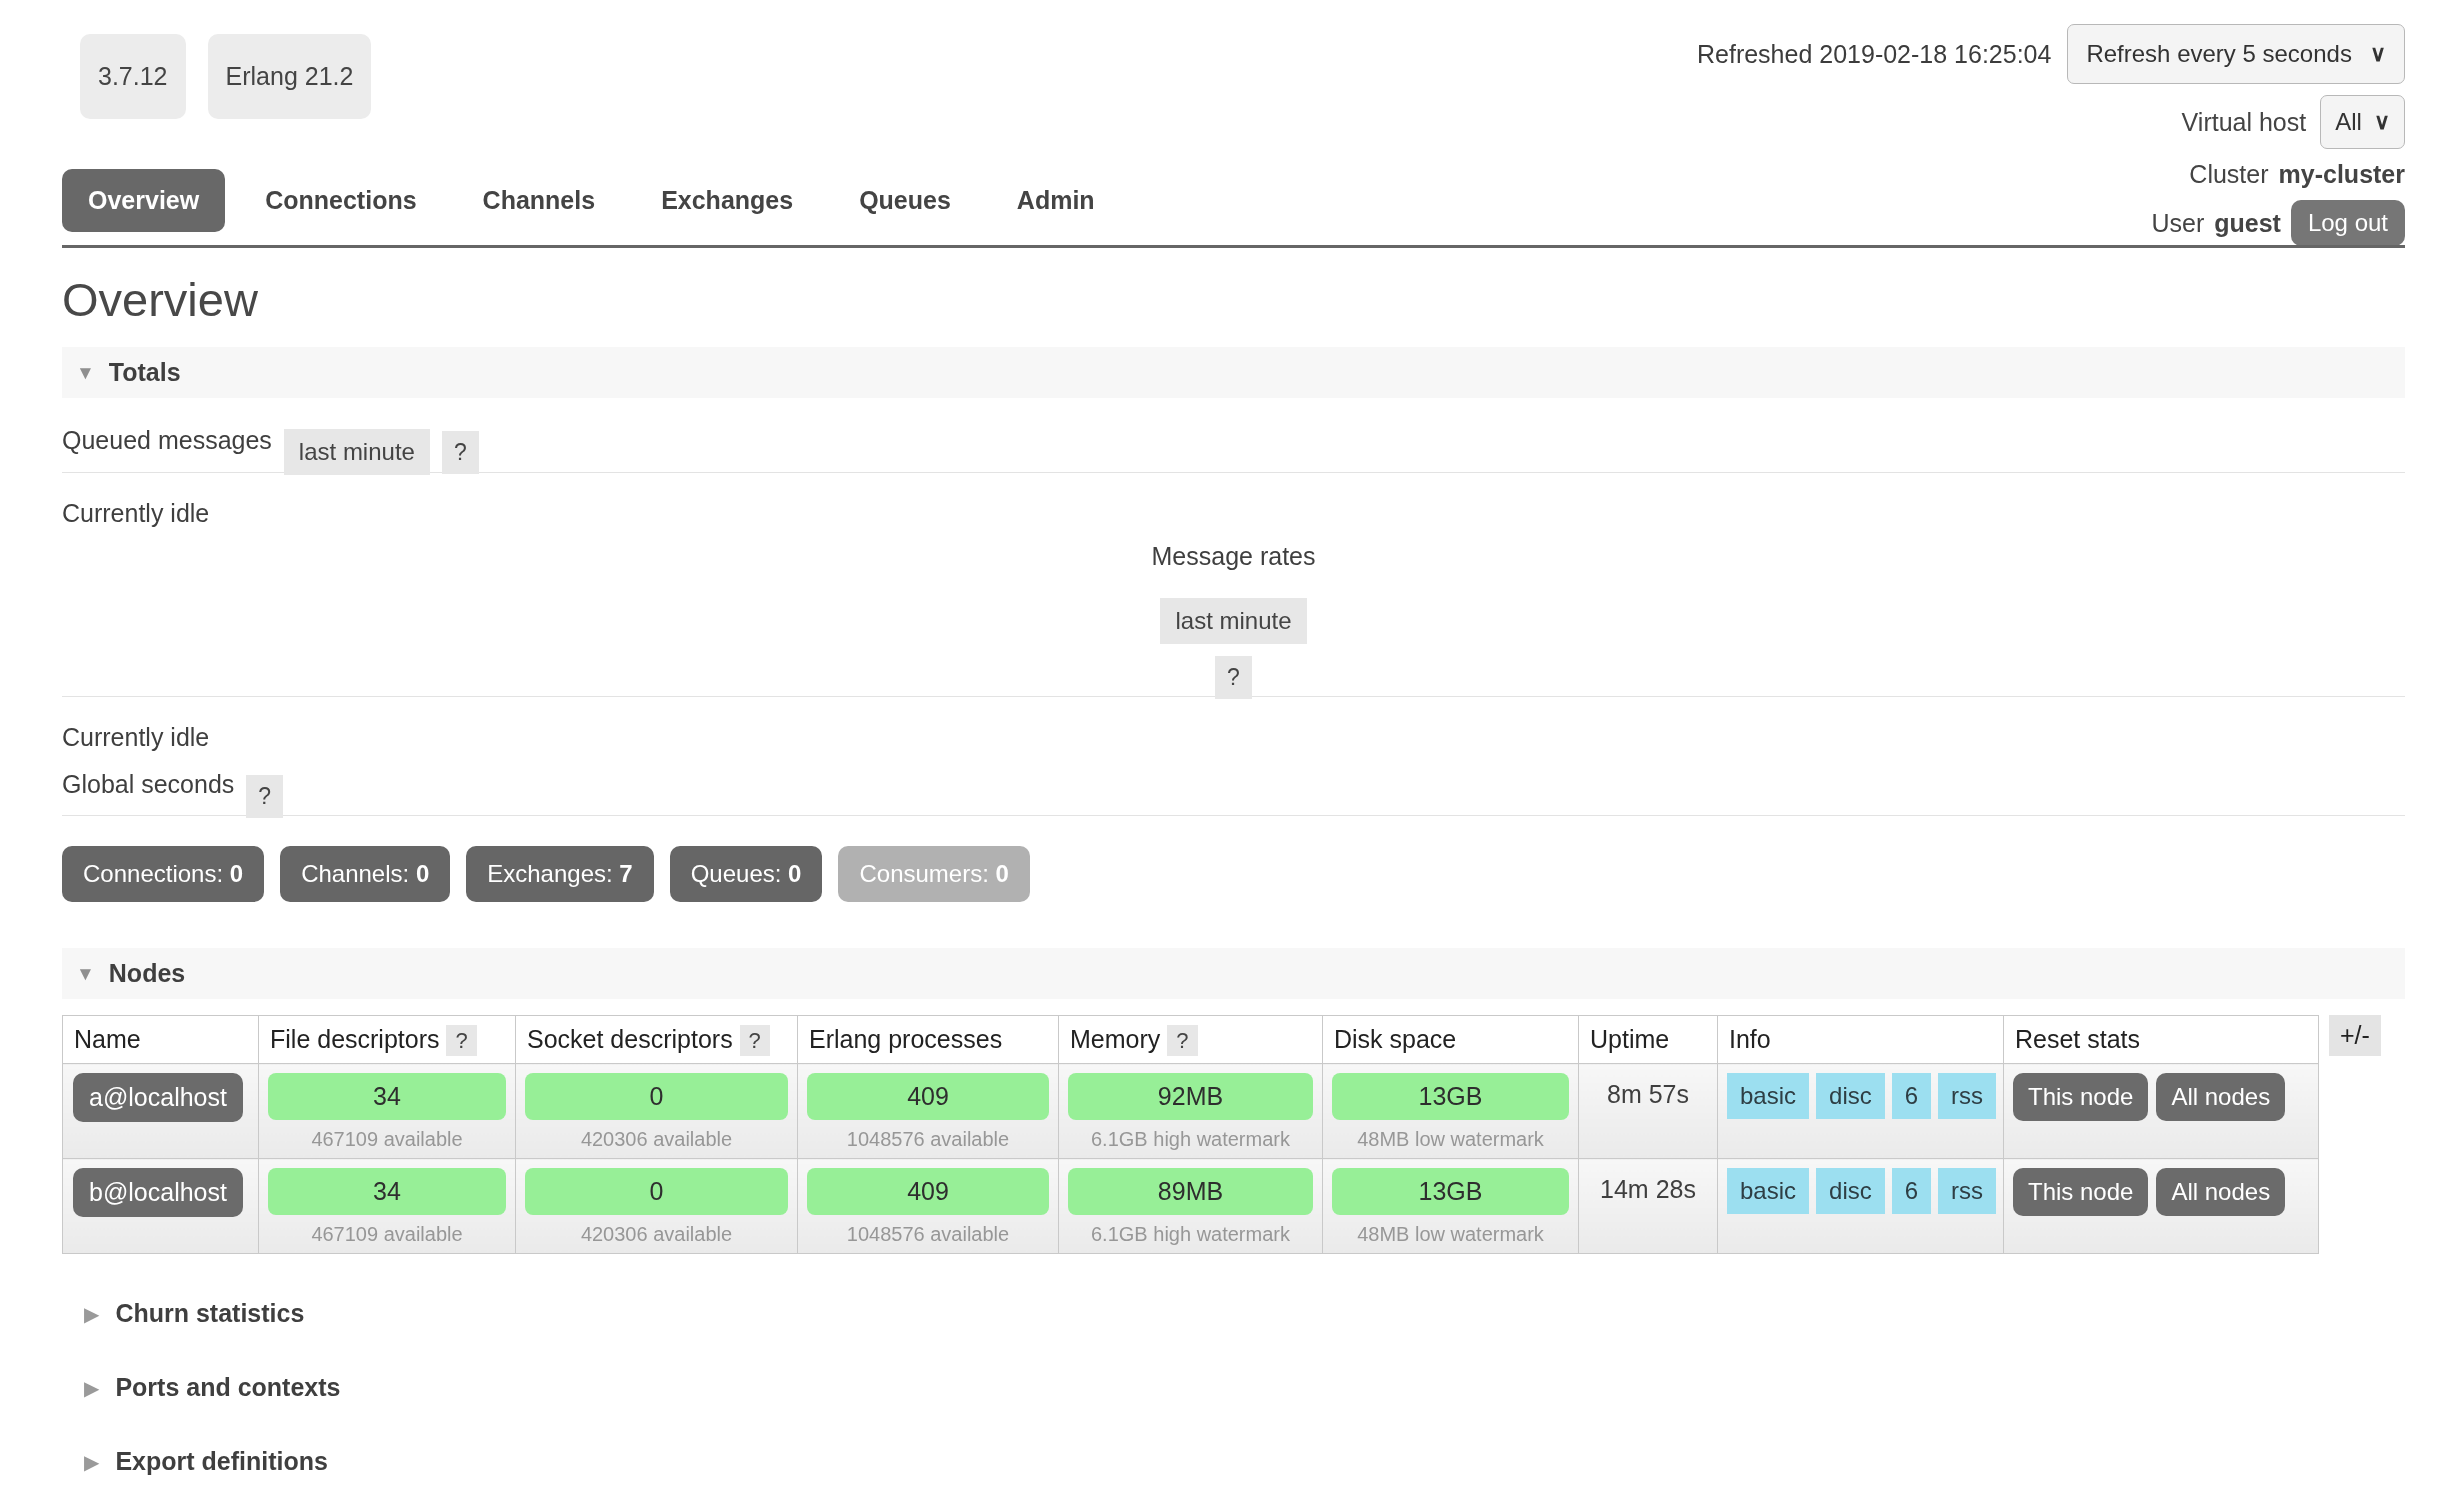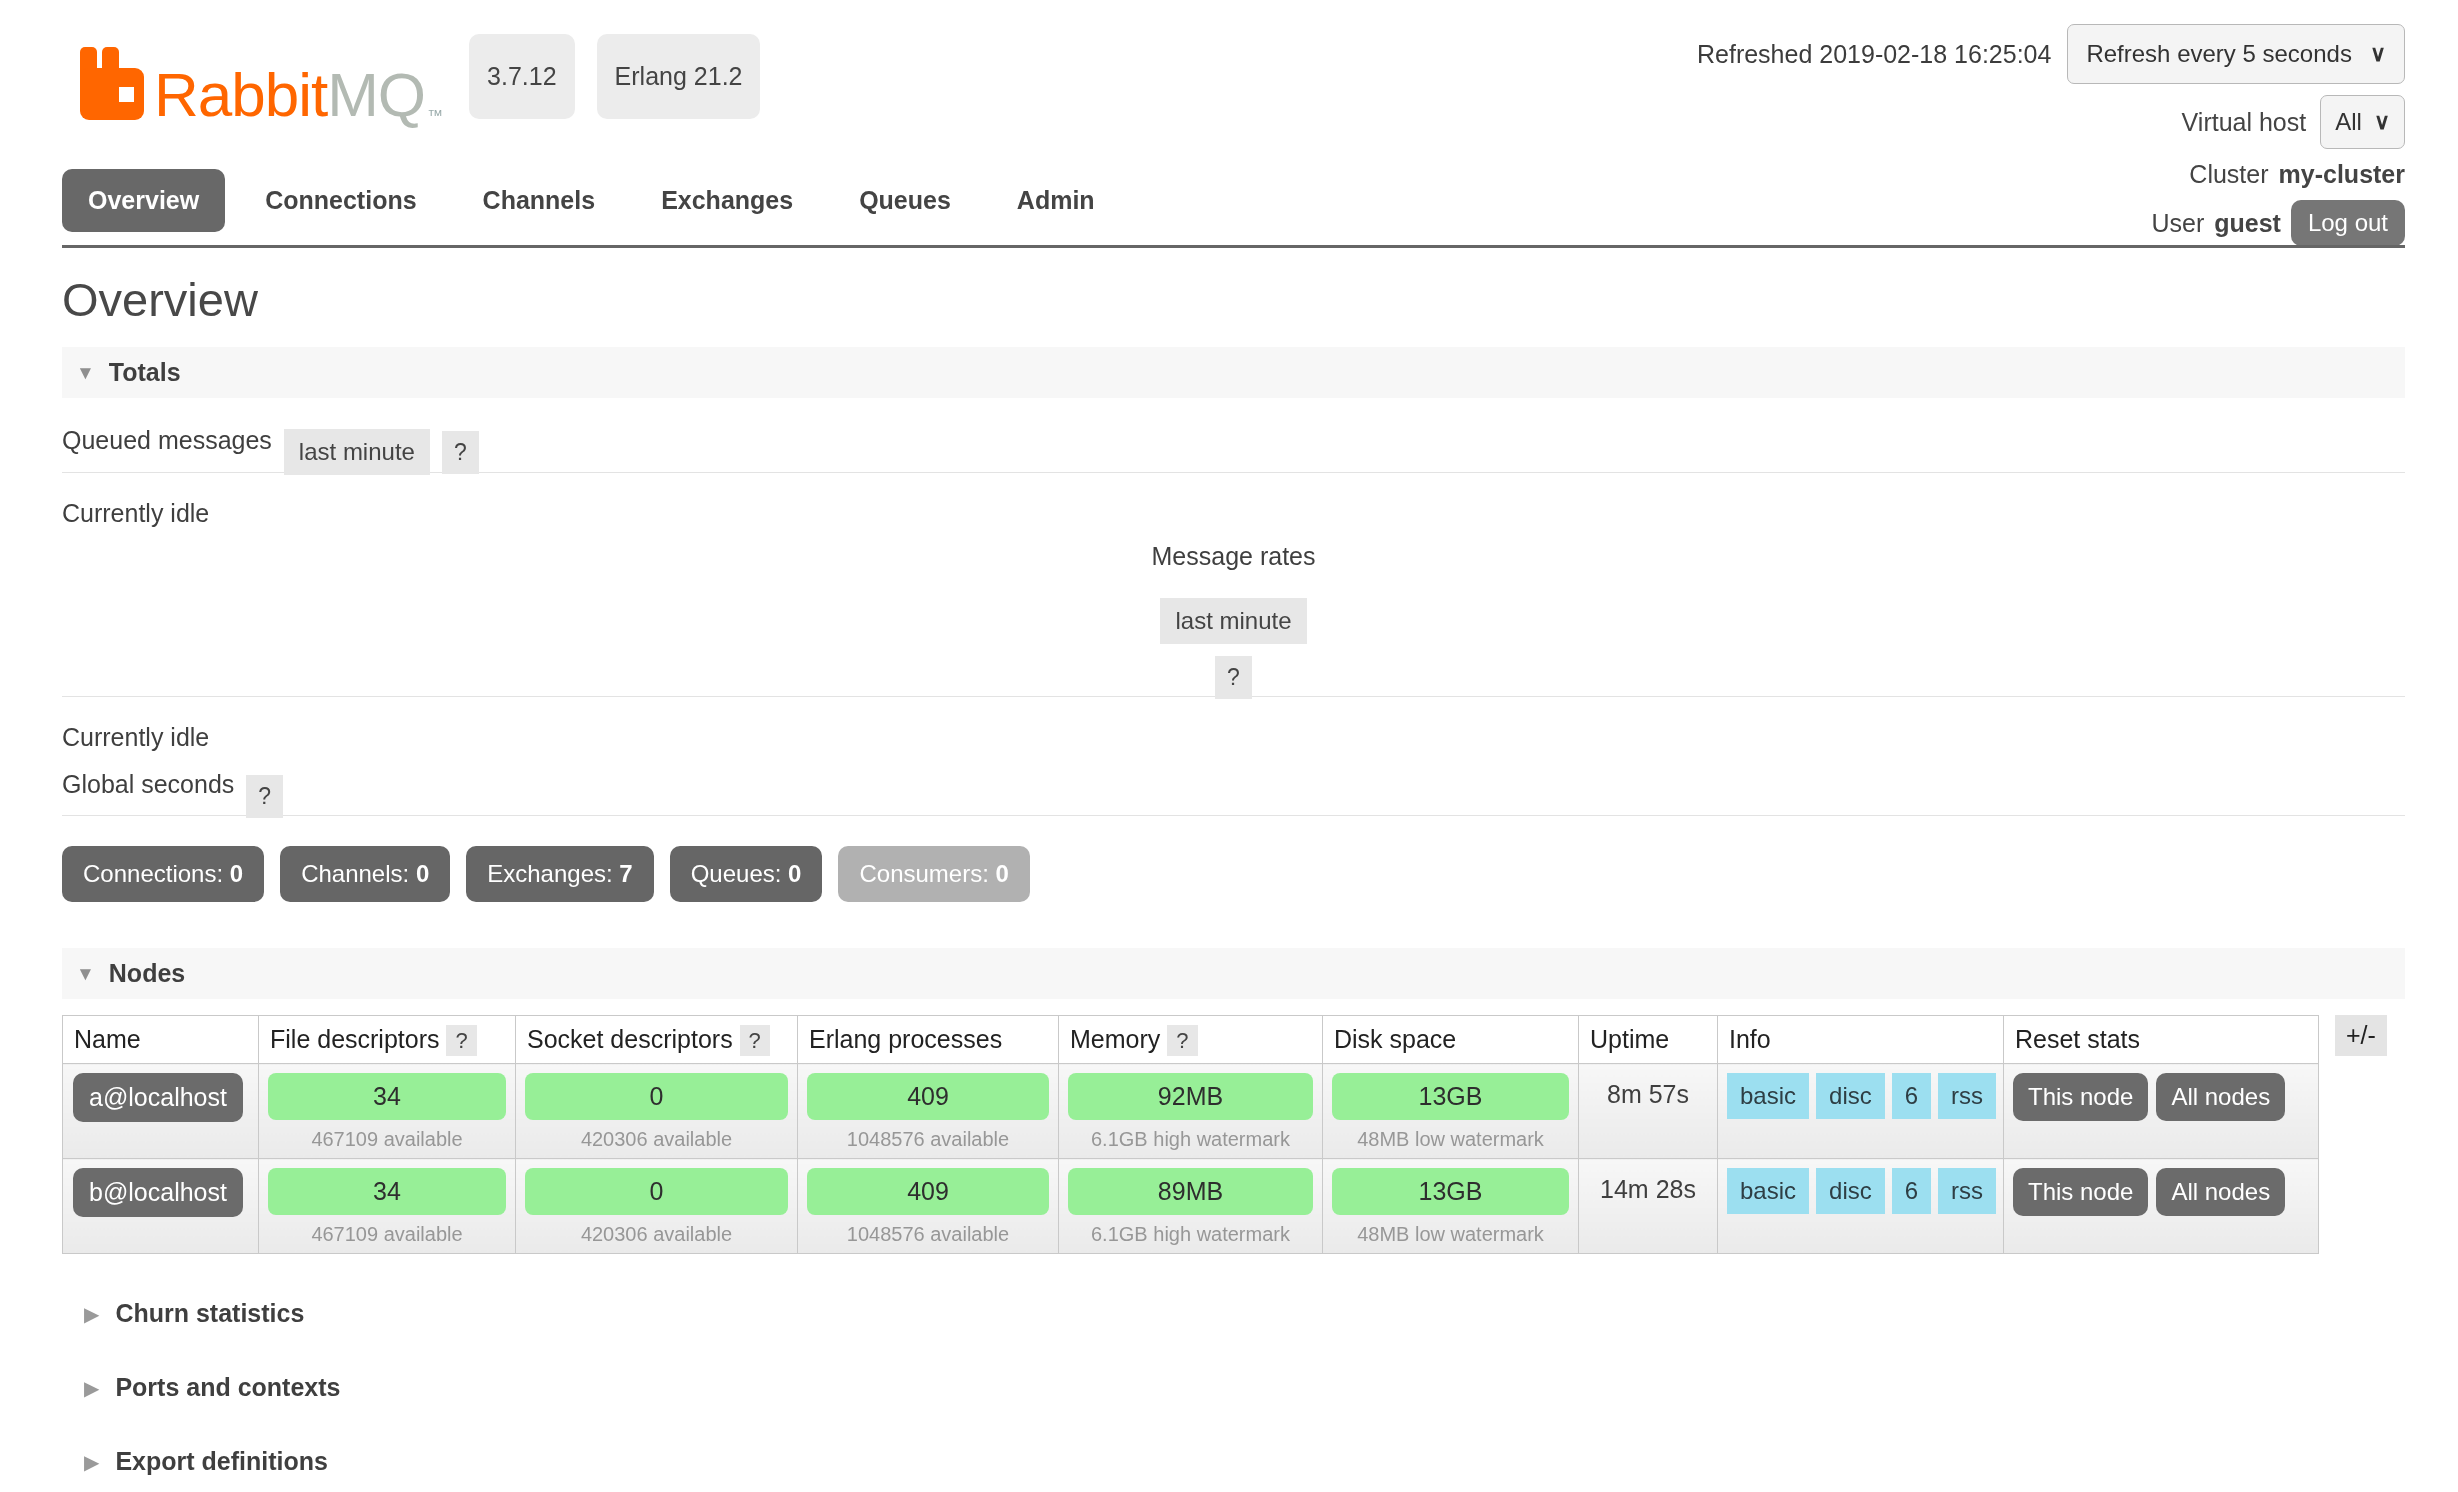--- a/index.html
+++ b/index.html
@@ -60,21 +60,21 @@
     position: relative; top: 9px; cursor: pointer; }
   .idle-text { font-size: 25px; color: #3f3f3f; margin-top: 26px; }
 
   .counts-row { display: flex; gap: 16px; margin-top: 30px; }
   .count-badge { background: #666; color: #fff; border-radius: 10px; padding: 14px 21px;
     font-size: 24px; }
   .count-badge .val { font-weight: bold; }
   .count-badge.muted { background: #b1b1b1; }
 
   
-  .nodes-wrap { display: flex; align-items: flex-start; gap: 16px; margin-top: 16px; }
+  .nodes-wrap { display: flex; align-items: flex-start; gap: 10px; margin-top: 16px; }
   table.nodes { border-collapse: collapse; width: 2256px; table-layout: fixed; }
   table.nodes th, table.nodes td { border: 1px solid #c9c9c9; }
   table.nodes th { text-align: left; font-weight: 400; font-size: 25px; color: #222;
     padding: 9px 11px; background: #fff; white-space: nowrap; }
   table.nodes th .help-badge { top: 0; padding: 3px 9px; font-size: 22px; }
   table.nodes td { background: linear-gradient(#f7f7f7, #eaeaea); vertical-align: top;
     padding: 7px 5px; height: 74px; }
   .node-name-badge { display: inline-block; background: #6b6b6b; color: #fff; border-radius: 10px;
     padding: 10px 16px; font-size: 25px; margin: 2px 0 0 5px; }
   .val-badge { display: block; background: #97ef97; border-radius: 8px; text-align: center;
@@ -98,32 +98,20 @@
   .footer { margin-top: 38px; border-top: 3px solid #666; padding: 26px 0 0 22px;
     display: flex; gap: 49px; }
 </style>
 </head>
 <body>
 
 <div class="content">
 
   <div class="top">
     <div class="brand">
-      <div class="brand-lockup">
-        <span style="margin-right:6px;">
-          <svg width="68" height="74" viewBox="0 0 68 74">
-            <rect x="0" y="0" width="17" height="46" rx="5" fill="#f60"></rect>
-            <rect x="22" y="0" width="17" height="35" rx="5" fill="#f60"></rect>
-            <rect x="0" y="21" width="64" height="52" rx="9" fill="#f60"></rect>
-            <rect x="39" y="40" width="15" height="15" fill="#fff"></rect>
-          </svg>
-        </span>
-        <span class="brand-text"><span class="brand-rabbit">Rabbit</span><span class="brand-mq">MQ</span></span>
-        <span class="brand-tm">™</span>
-      </div>
       <div class="version-pills">
         <span class="pill">3.7.12</span>
         <span class="pill">Erlang 21.2</span>
       </div>
     </div>
 
     <div class="top-right">
       <div class="refresh-row">
         <span class="refreshed-text">Refreshed 2019-02-18 16:25:04</span>
         <div class="select-box">

